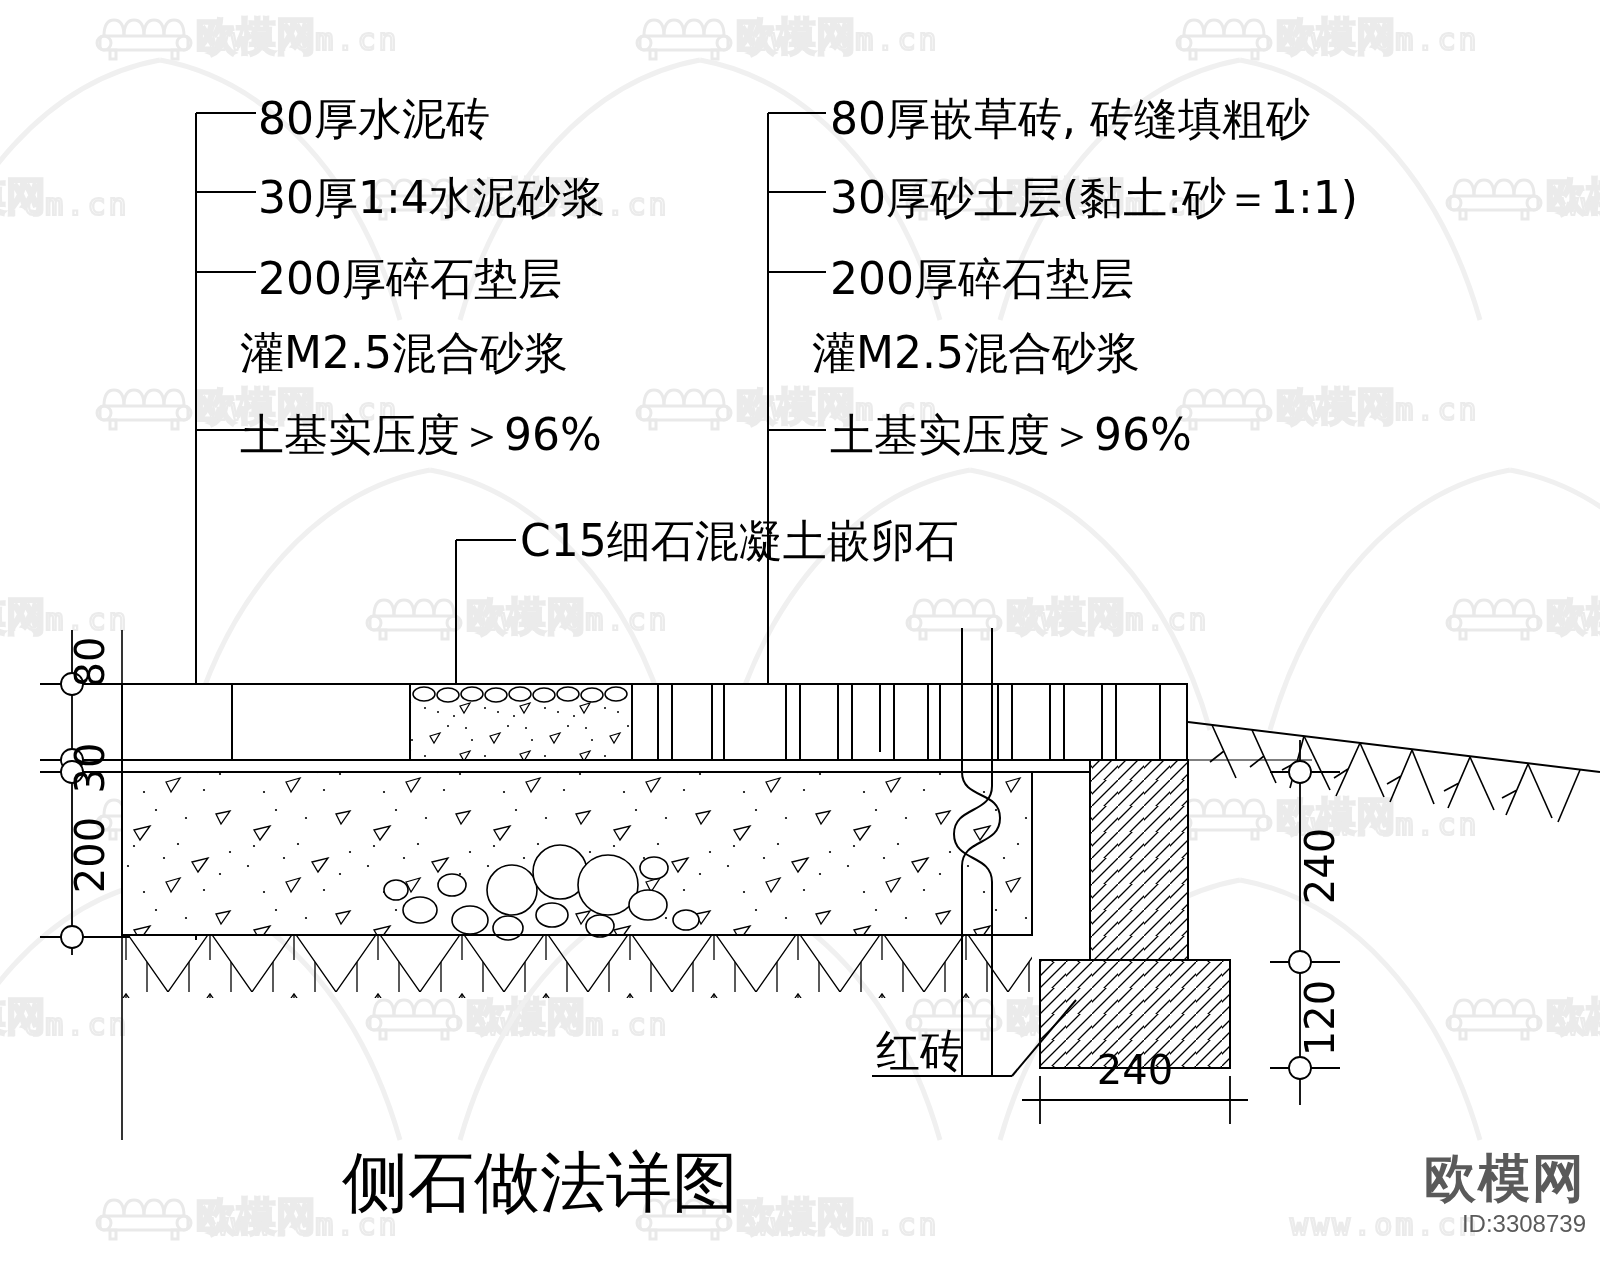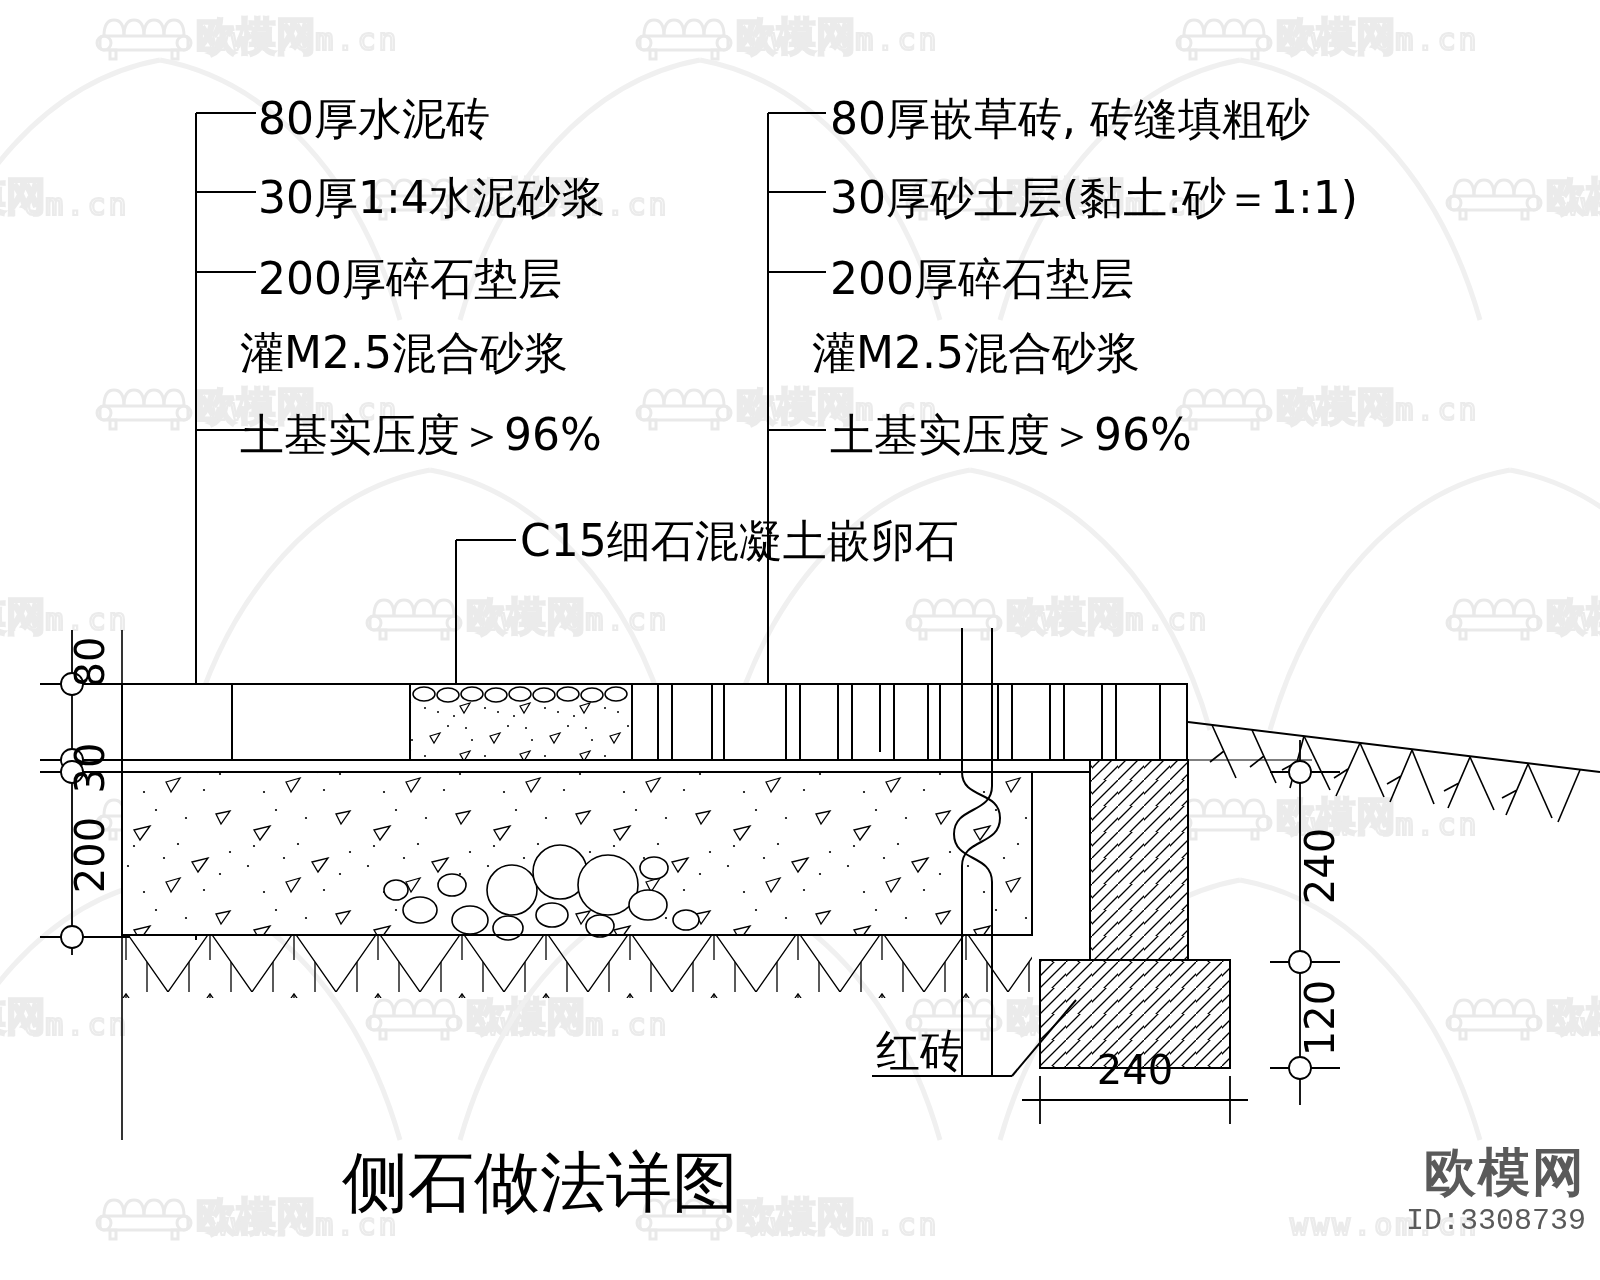--- a/index.html
+++ b/index.html
@@ -6,22 +6,22 @@
   body{width:1600px;height:1280px;overflow:hidden;
        font-family:"Liberation Sans","DejaVu Sans",sans-serif;}
   #stage{position:relative;width:1600px;height:1280px;background:#ffffff;}
   svg.layer{position:absolute;left:0;top:0;width:1600px;height:1280px;}
   #wm{z-index:1;}
   #draw{z-index:2;}
   #logo{position:absolute;right:14px;bottom:44px;z-index:5;text-align:right;
         color:#5a5a5a;line-height:1;}
   #logo .brand{font-size:52px;font-weight:700;letter-spacing:2px;
         font-family:"DejaVu Sans","Liberation Sans",sans-serif;}
-  #logo .idtx{font-size:30px;margin-top:8px;
-        font-family:Liberation Mono, monospace;}
+  #logo .idtx{font-size:24px;margin-top:8px;
+        font-family:Liberation Sans, sans-serif;}
   .cad{font-family:"DejaVu Sans","Liberation Sans",sans-serif;fill:#000;}
 </style>
 </head>
 <body>
 
 <div id="stage">
 
   <svg class="layer" id="wm" viewBox="0 0 1600 1280">
     <defs>
 

